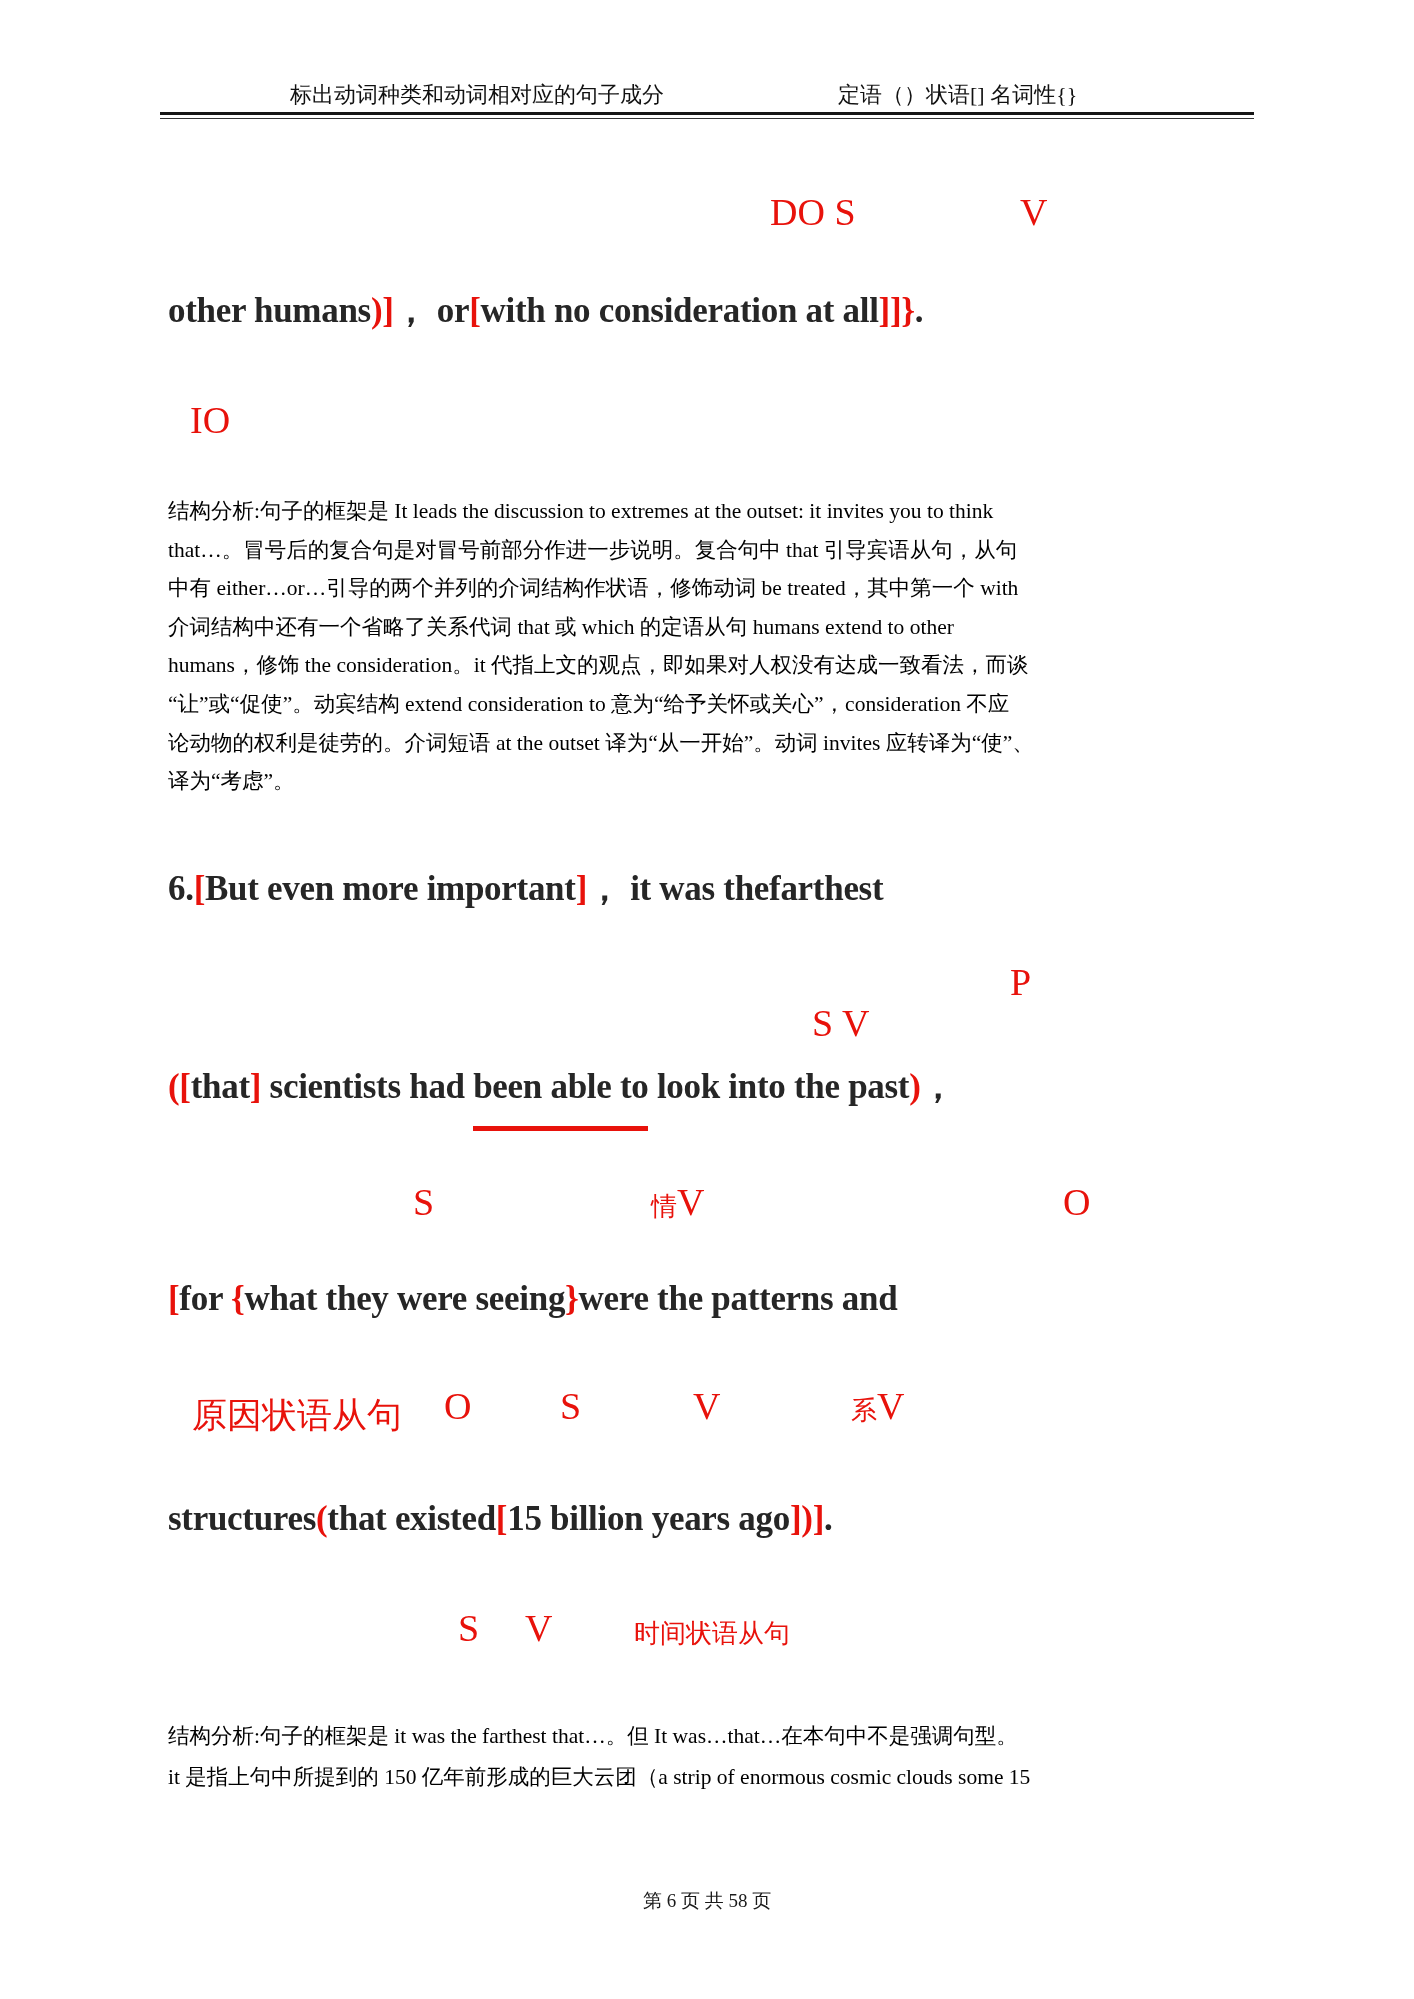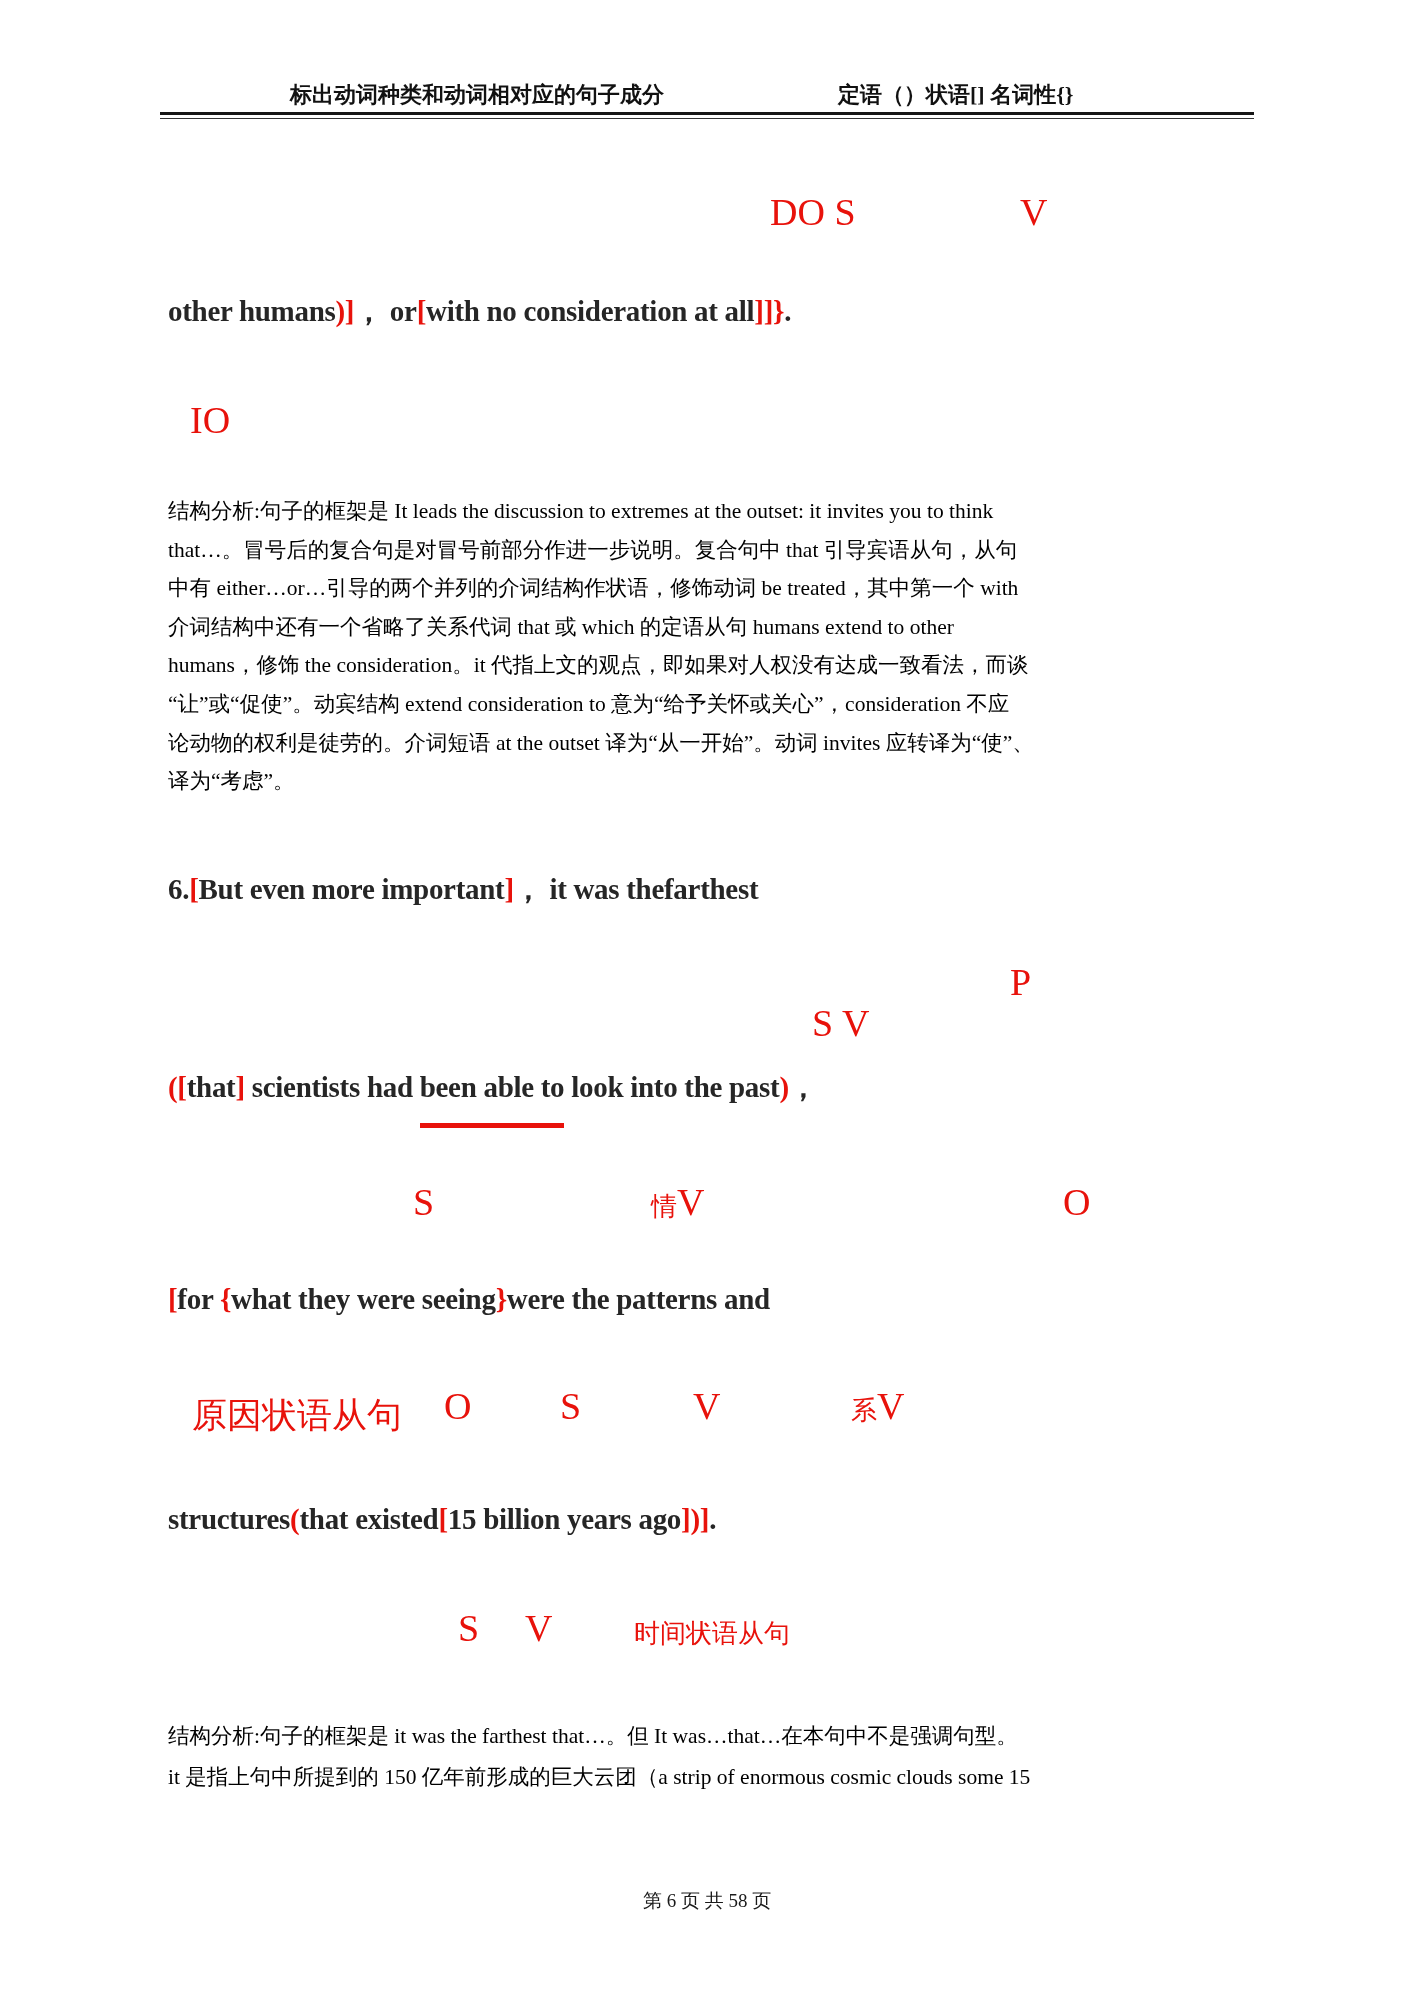--- a/index.html
+++ b/index.html
@@ -9,40 +9,40 @@
     height:1999px;
     background:#ffffff;
     font-family:"Liberation Serif","DejaVu Serif",serif;
     color:#1f1f1f;
     overflow:hidden;
   }
   
   .hdr{
     position:absolute;
     top:80px;
-    font-weight:bold;
+    font-weight:normal;
     font-size:22px;
     color:#111111;
     white-space:pre;
   }
   .rule{
     position:absolute;
     left:160px;
     top:112px;
     width:1094px;
     height:3px;
     border-top:3px solid #151515;
     border-bottom:1px solid #333333;
   }
   
   .bold-line{
     position:absolute;
     left:168px;
     font-weight:bold;
-    font-size:29px;
+    font-size:35px;
     line-height:46px;
     color:#262626;
     white-space:pre;
     letter-spacing:-0.3px;
   }
   .red{color:#e8120b;}
   .u-red{border-bottom:5px solid #e8120b;padding-bottom:20px;}
   
   .ann{
     position:absolute;

